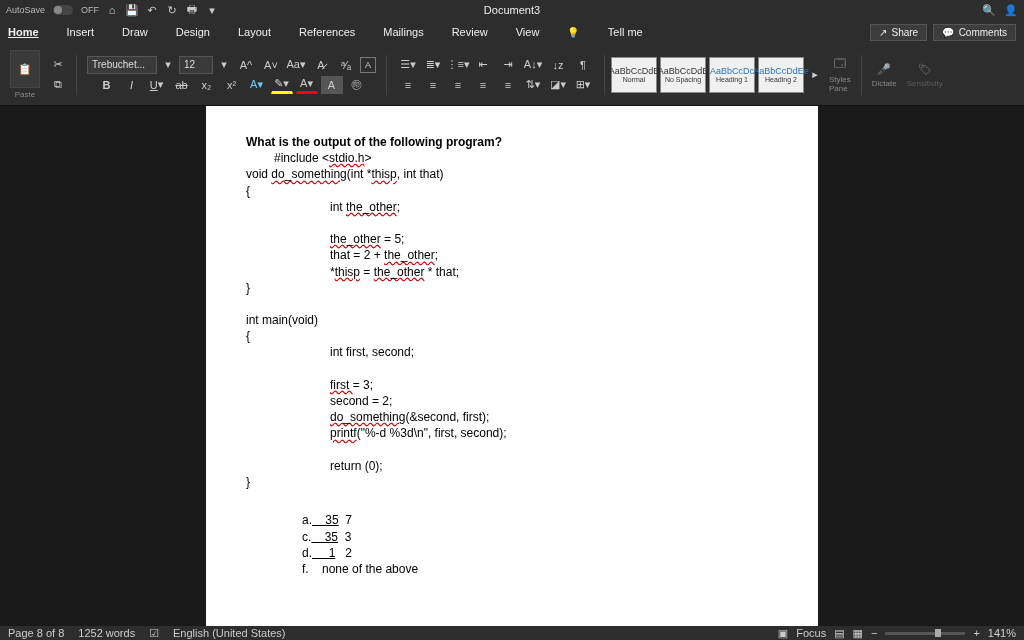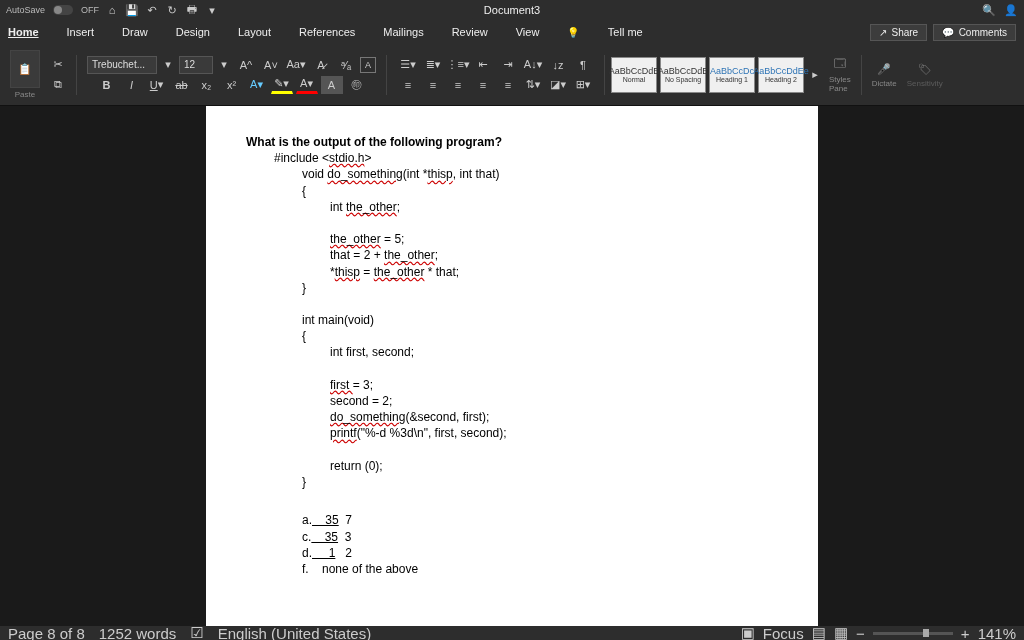--- a/index.html
+++ b/index.html
@@ -27,28 +27,28 @@
 .paste-big { width: 30px; height: 38px; background: #3a3a3a; border: 1px solid #444; display: flex; align-items: center; justify-content: center; }
 .style-box { width: 46px; height: 36px; background: #f0f0f0; border: 1px solid #888; font-size: 7px; color: #333; display: flex; flex-direction: column; align-items: center; justify-content: center; cursor: pointer; }
 .style-box .preview { font-size: 9px; }
 .ricon { width: 16px; height: 16px; display: flex; align-items: center; justify-content: center; color: #ccc; }
 .icon-btn { width: 22px; height: 18px; display: flex; align-items: center; justify-content: center; color: #ccc; cursor: pointer; border: 1px solid transparent; }
 
 .workspace { height: 520px; background: #1a1a1a; display: flex; justify-content: center; overflow: hidden; }
 .page { width: 612px; background: #fff; color: #000; padding: 28px 40px 20px 40px; margin-top: 0; font-family: "Trebuchet MS", sans-serif; font-size: 12px; line-height: 1.35; }
 .q-title { font-weight: bold; }
 .ind1 { margin-left: 28px; }
-.ind2 { margin-left: 56px; }
+.ind2 { }
 .ind3 { margin-left: 84px; }
 .u { text-decoration: underline; text-decoration-color: #c00; text-decoration-style: wavy; }
 .options { margin-left: 56px; margin-top: 6px; }
 .options .opt { }
 .ub { text-decoration: underline; }
 
-.statusbar { height: 14px; background: #2d2d2d; display: flex; align-items: center; padding: 0 8px; font-size: 15px; color: #ccc; gap: 14px; position: fixed; bottom: 0; width: 1024px; }
+.statusbar { height: 14px; background: #2d2d2d; display: flex; align-items: center; padding: 0 8px; font-size: 11px; color: #ccc; gap: 14px; position: fixed; bottom: 0; width: 1024px; }
 .statusbar .right { margin-left: auto; display: flex; align-items: center; gap: 8px; }
 .zoom-slider { width: 80px; height: 3px; background: #555; position: relative; }
 .zoom-slider::after { content:""; width:6px; height:8px; background:#aaa; position:absolute; left:50px; top:-3px; }
 .bell-icon { font-size: 10px; }
 </style>
 </head>
 <body>
 
 <div class="titlebar">
   <span class="autosave">AutoSave</span>

